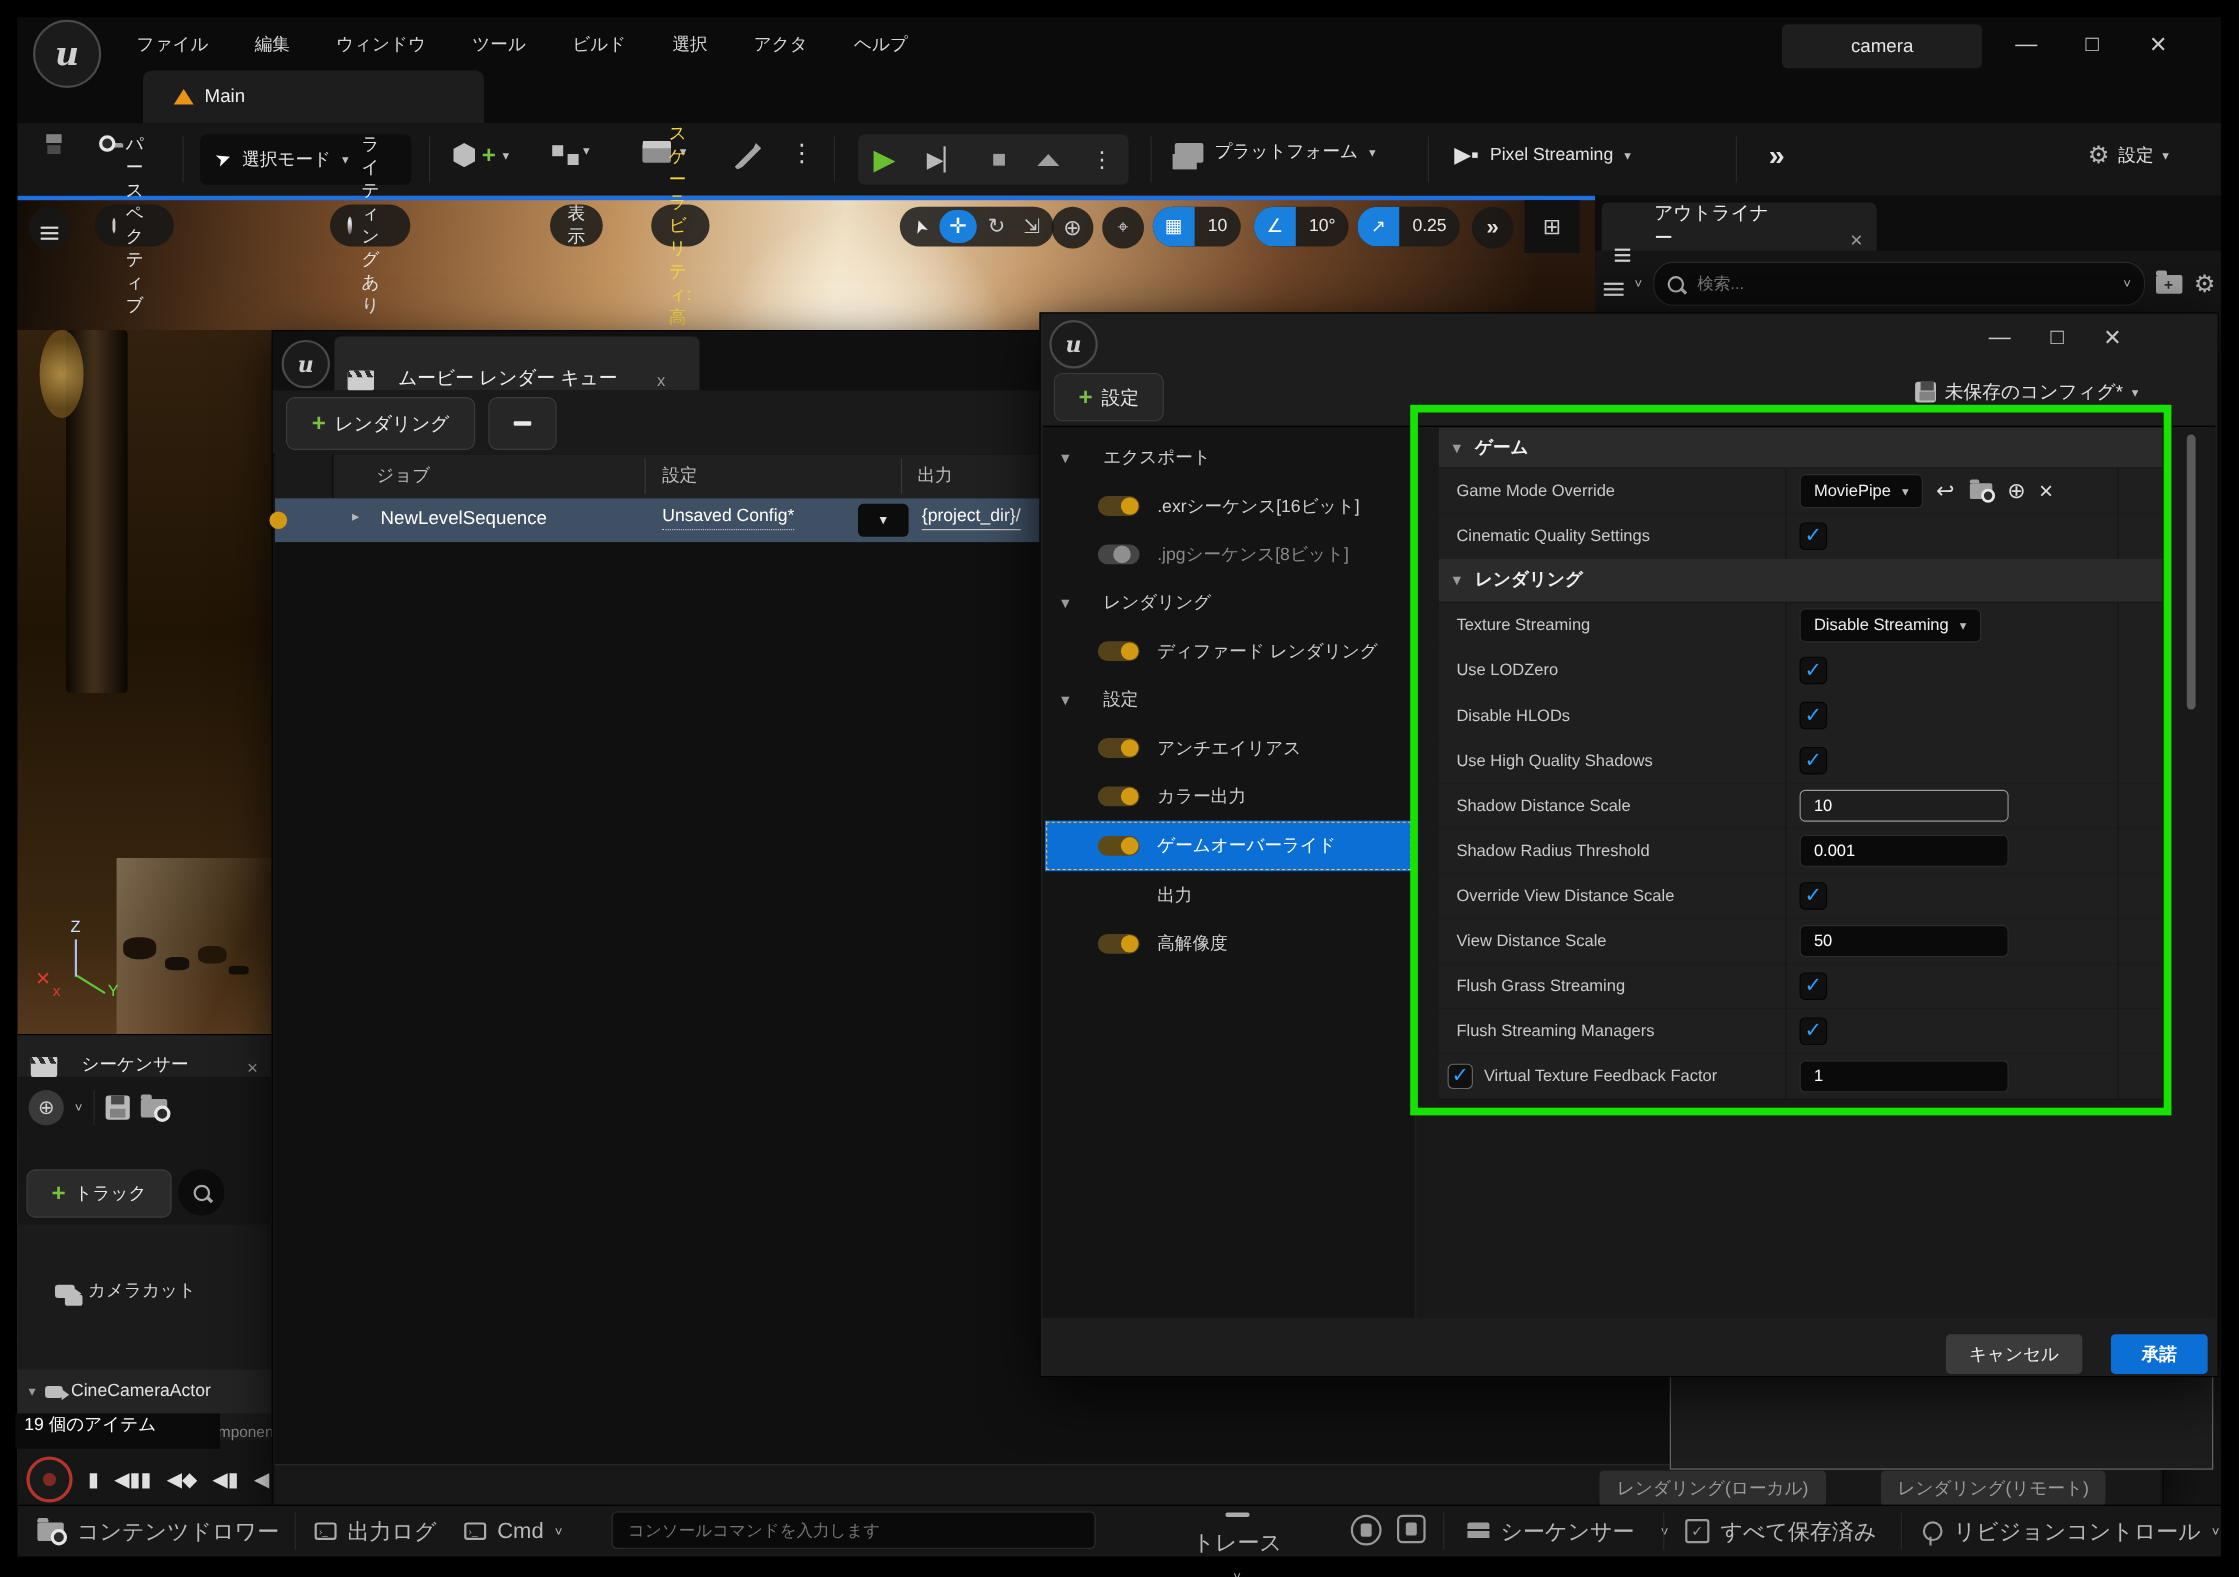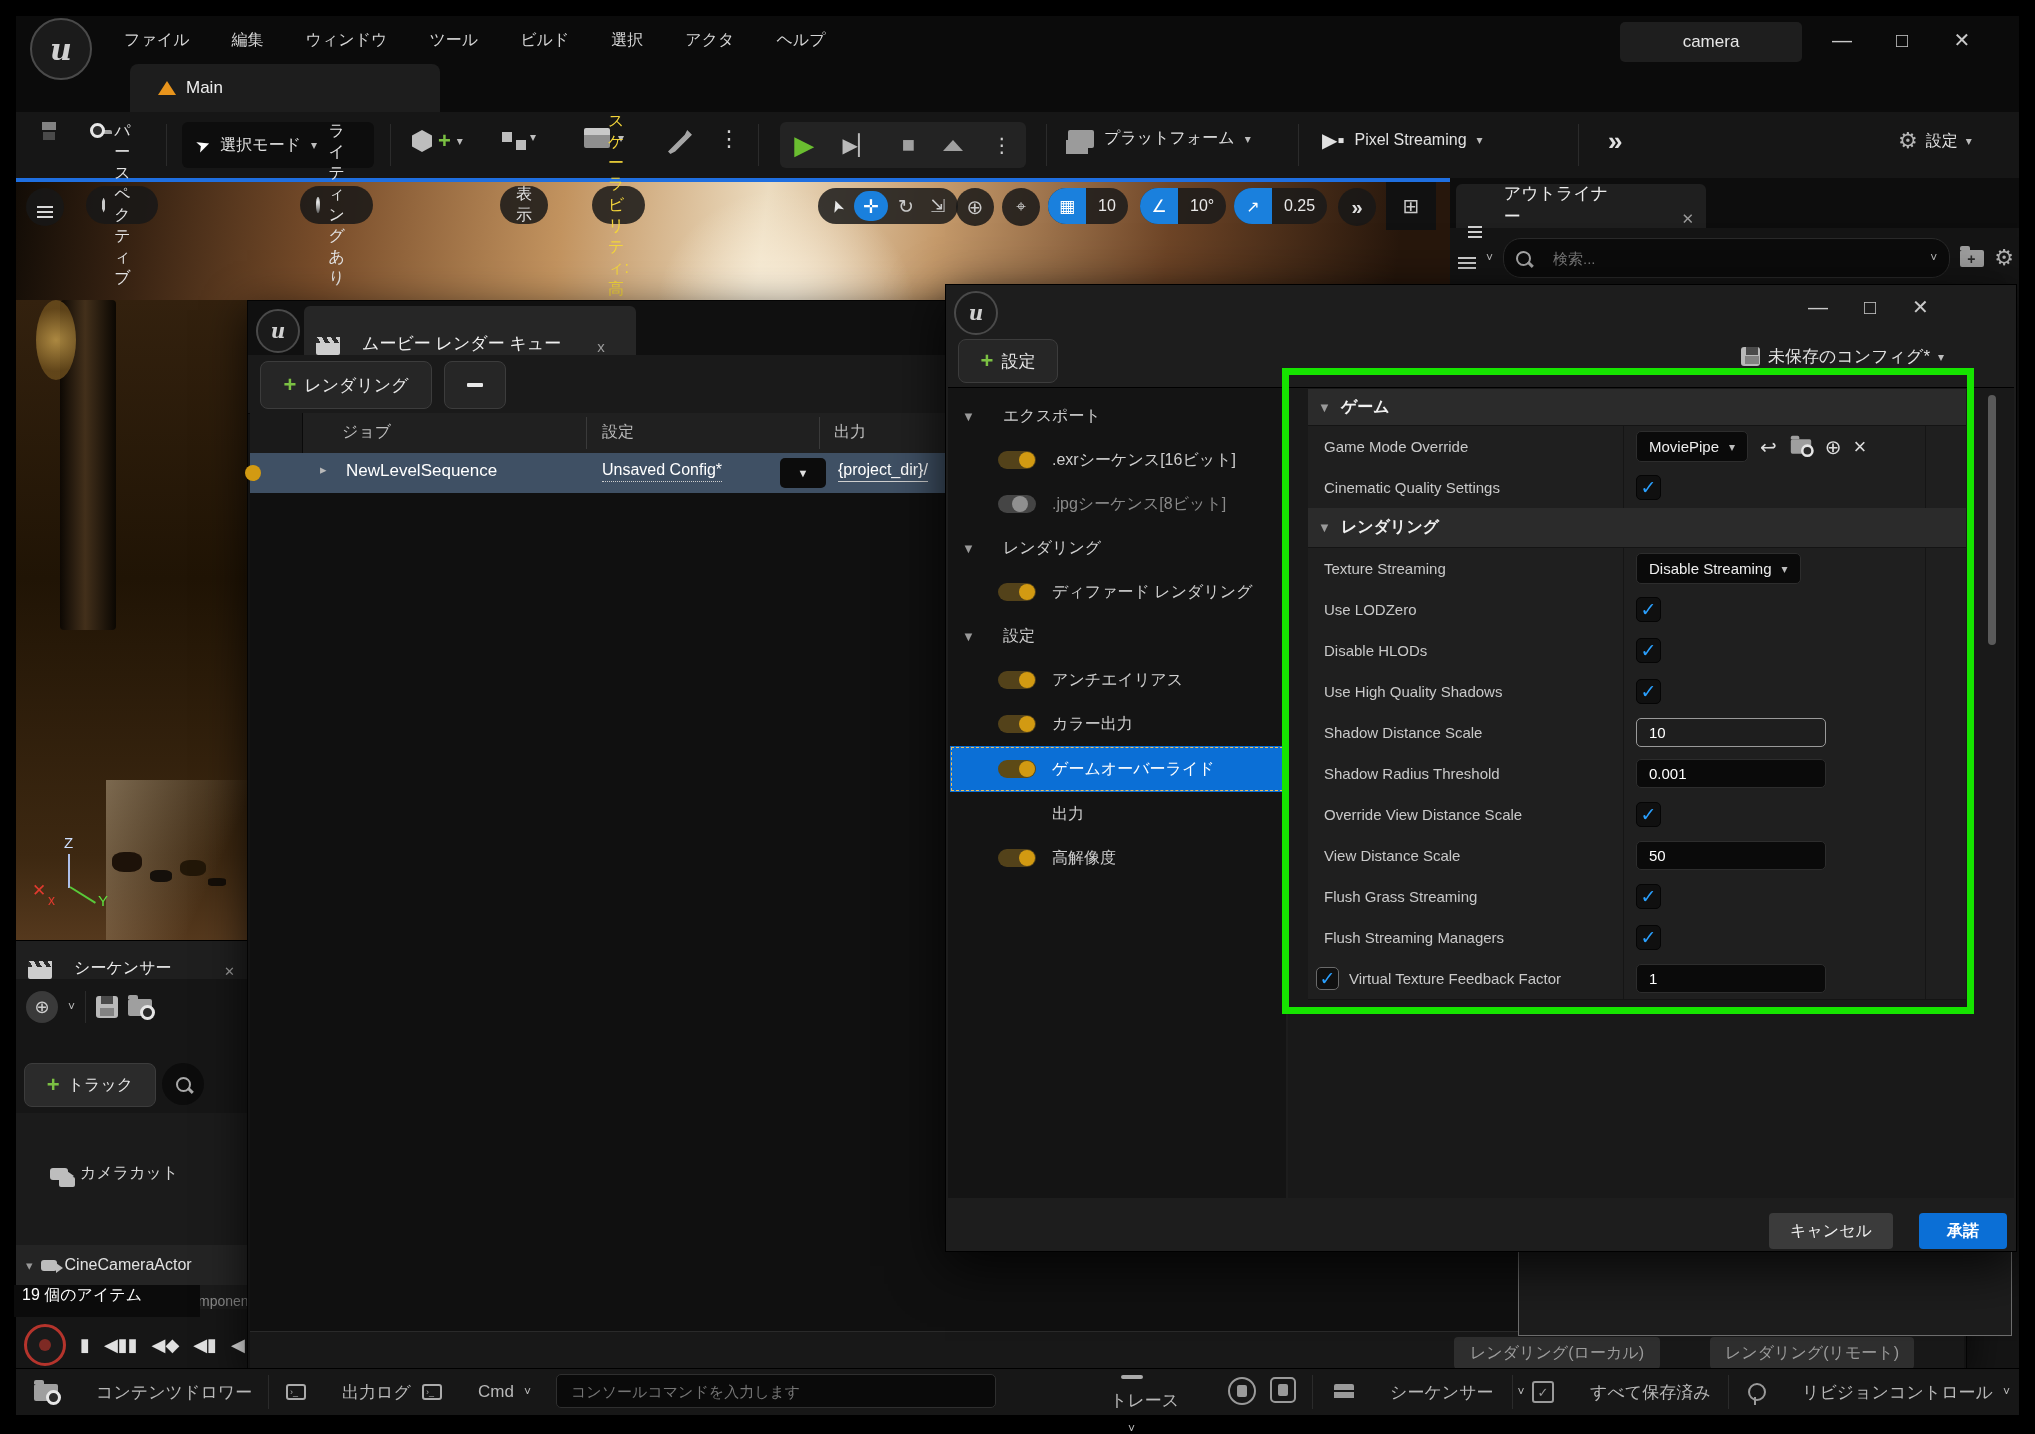--- a/index.html
+++ b/index.html
@@ -34,21 +34,21 @@
   .i-clapper::before{content:'';position:absolute;top:0;left:0;right:0;height:6px;background:repeating-linear-gradient(60deg,#2b2b2b 0 4px,#cdcdcd 4px 8px);}
   .i-cam{width:22px;height:15px;background:#bdbdbd;border-radius:3px;position:relative;}
   .i-cam::after{content:'';position:absolute;right:-6px;top:3px;border-left:7px solid #bdbdbd;border-top:5px solid transparent;border-bottom:5px solid transparent;}
   .i-gear{color:#b5b5b5;font-size:22px;}
   .pill{background:rgba(24,24,24,.85);border-radius:19px;height:38px;display:flex;align-items:center;gap:9px;padding:0 16px;box-sizing:border-box;color:#e3e3e3;font-size:16px;}
   .circle{background:rgba(24,24,24,.85);border-radius:50%;display:flex;align-items:center;justify-content:center;}
   .bluecell{background:#1a80dd;border-radius:17px;display:flex;align-items:center;justify-content:center;color:#fff;}
   
   .paneltab{background:#1f1f1f;display:flex;align-items:flex-end;gap:22px;padding:0 12px;box-sizing:border-box;border-radius:6px 6px 0 0;}
   .searchpill{background:#0c0c0c;border:1px solid #2a2a2a;border-radius:18px;display:flex;align-items:center;gap:10px;padding:0 12px;box-sizing:border-box;}
-  .searchpill input{background:transparent;border:0;outline:0;color:#7dd3fc;font-size:15px;flex:1;font-family:inherit;margin-left:10px;}
+  .searchpill input{background:transparent;border:0;outline:0;color:#7dd3fc;font-size:15px;flex:1;font-family:inherit;}
   .searchpill input::placeholder{color:#7a7a7a;}
   
   #mrq{position:absolute;left:247px;top:300px;width:1718px;height:1068px;background:#131313;border:1px solid #040404;box-shadow:0 10px 40px rgba(0,0,0,.7);}
   .mrq-btn{background:#262626;border:1px solid #3c3c3c;border-radius:8px;display:flex;align-items:center;justify-content:center;gap:8px;color:#e8e8e8;font-size:17px;}
   .colhdr{color:#bdbdbd;font-size:16px;}
   .toggle{width:38px;height:18px;border-radius:10px;position:relative;}
   .toggle.on{background:#53421a;}
   .toggle.on::after{content:'';position:absolute;right:1px;top:1px;width:16px;height:16px;border-radius:50%;background:#d29a12;}
   .toggle.off{background:#454545;}
   .toggle.off::after{content:'';position:absolute;left:14px;top:1px;width:16px;height:16px;border-radius:50%;background:#8f8f8f;}
@@ -61,21 +61,21 @@
   .dval{flex:1;display:flex;align-items:center;padding-left:12px;gap:12px;border-right:1px solid #151515;}
   .dextra{width:40px;}
   .dhdr{position:absolute;left:362px;width:658px;background:#2b2b2b;border-bottom:1px solid #141414;display:flex;align-items:center;gap:10px;padding-left:10px;box-sizing:border-box;color:#f0f0f0;font-weight:bold;font-size:16px;}
   .chk{width:23px;height:23px;background:#101010;border:1px solid #050505;border-radius:5px;color:#2aa0ff;font-size:19px;font-weight:bold;display:flex;align-items:center;justify-content:center;}
   .tin{background:#0a0a0a;border:1px solid #2d2d2d;border-radius:5px;height:29px;width:190px;color:#fff;font-size:15px;display:flex;align-items:center;padding:0 12px;box-sizing:border-box;}
   .tin.focus{background:#1e1e1e;border-color:#9a9a9a;}
   .dd{background:#0a0a0a;border:1px solid #2d2d2d;border-radius:5px;height:31px;display:flex;align-items:center;gap:10px;padding:0 12px;box-sizing:border-box;color:#eee;font-size:15px;}
   .gmicon{color:#dcdcdc;font-size:20px;}
   
   #statusbar{position:absolute;left:16px;top:1368px;width:2003px;height:46px;background:#171717;border-top:1px solid #000;}
-  .sbtext{color:#b8b8b8;font-size:17px;margin-left:26px;}
+  .sbtext{color:#b8b8b8;font-size:20px;}
   .sb-sep{position:absolute;top:6px;width:1px;height:34px;background:#2b2b2b;}
   .greenplus{color:#7bc043;font-size:22px;font-weight:bold;}
 </style>
 </head>
 <body>
 
 <div id="screen">
 
   <div id="mainwin">
 

